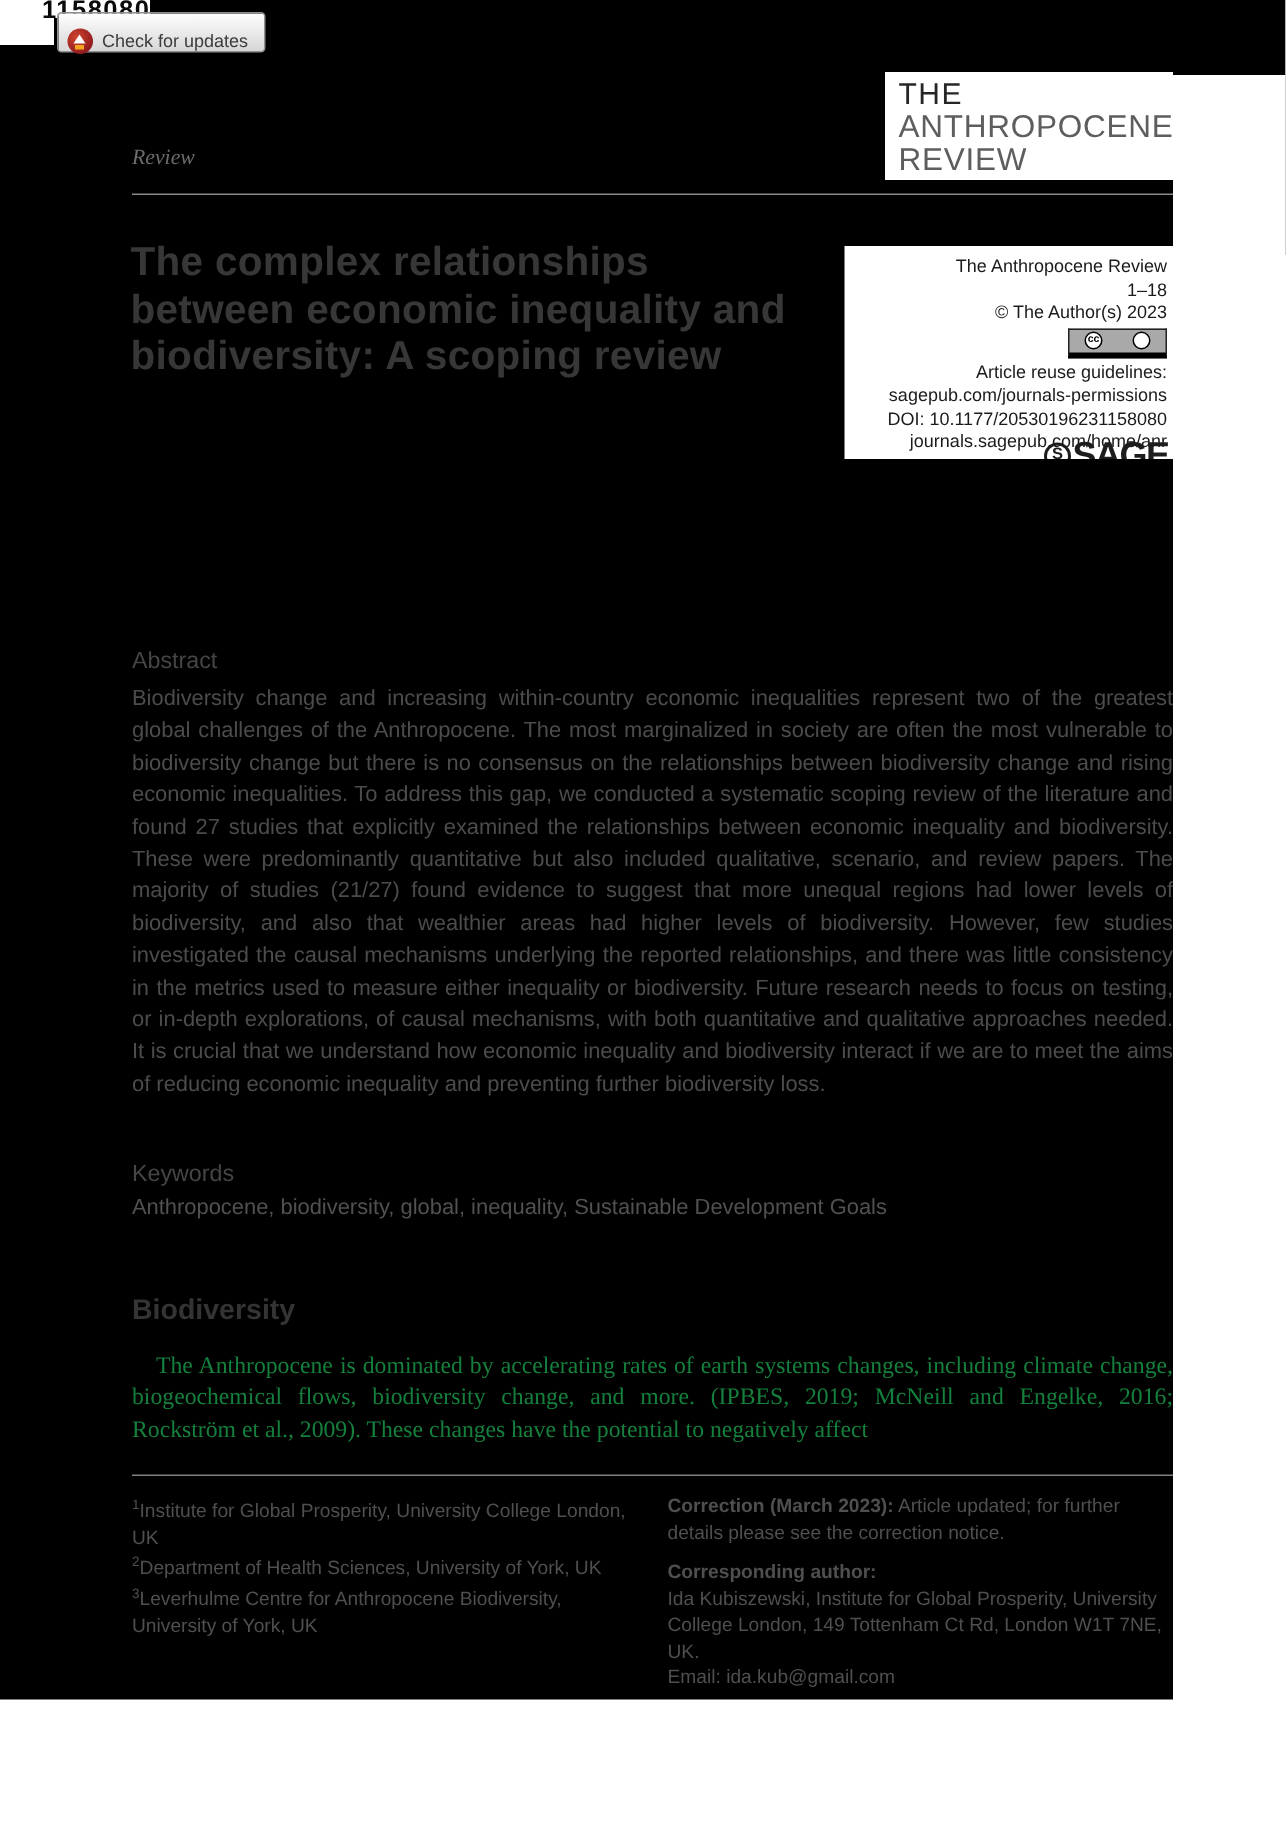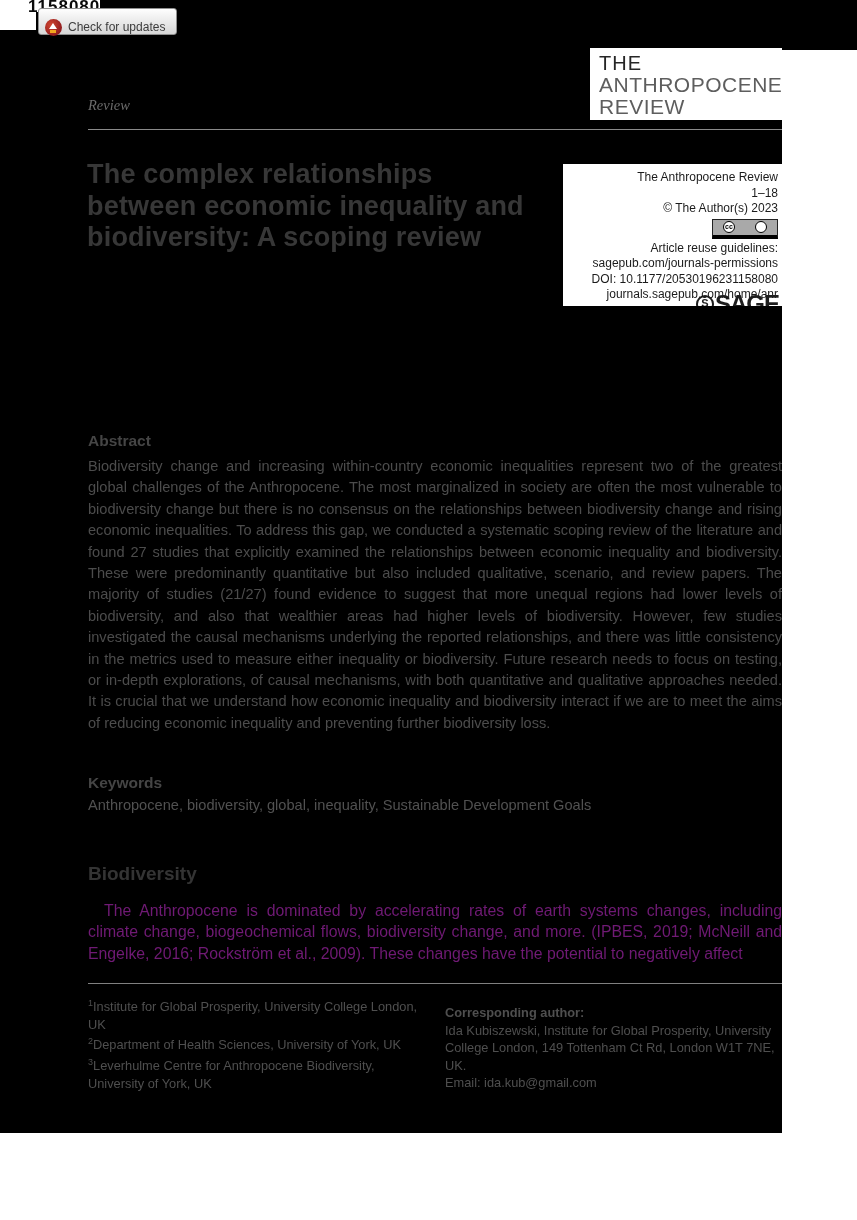--- a/index.html
+++ b/index.html
@@ -53,27 +53,27 @@
     font-style:italic;font-size:14.5px;color:#6b6b6b;}
   .rule-top{position:absolute;left:88px;top:129px;width:694px;height:1px;background:#8a8a8a;}
   .title{position:absolute;left:87px;top:159px;font-size:27px;font-weight:bold;color:#373737;
     line-height:31.5px;letter-spacing:0.2px;}
   .authors{position:absolute;left:88px;top:316px;font-size:17.5px;font-weight:bold;color:#3b3b3b;
     line-height:28px;}
   .authors sup{font-size:11px;}
   .orcid{display:inline-flex;width:19px;height:19px;border-radius:50%;background:#A6CE39;
     color:#fff;font-size:9.5px;font-weight:bold;align-items:center;justify-content:center;
     vertical-align:4px;margin:0 2px;cursor:pointer;}
-  .sec-head{position:absolute;left:88px;font-size:15.5px;font-weight:bold;color:#454545;}
+  .sec-head{position:absolute;left:88px;font-size:15.5px;font-weight:normal;color:#454545;}
   .abstract-text{position:absolute;left:88px;top:456px;width:694px;font-size:14.6px;
     line-height:21.4px;color:#4c4c4c;text-align:justify;}
   .keywords-text{position:absolute;left:88px;top:797px;width:694px;font-size:14.6px;color:#515151;}
   .intro-head{position:absolute;left:88px;top:863px;font-size:19px;font-weight:bold;color:#343434;}
-  .intro-text{position:absolute;left:88px;top:900px;width:694px;font-family:Liberation Sans, sans-serif;
-    font-size:15.8px;line-height:21.3px;color:#701a75;text-align:justify;text-indent:16px;}
+  .intro-text{position:absolute;left:88px;top:900px;width:694px;font-family:Liberation Serif, serif;
+    font-size:15.8px;line-height:21.3px;color:#15803d;text-align:justify;text-indent:16px;}
   .rule-foot{position:absolute;left:88px;top:983px;width:694px;height:1px;background:#808080;}
   .footnotes{position:absolute;left:88px;top:995px;width:694px;display:flex;
     font-size:12.8px;line-height:17.5px;color:#4f4f4f;}
   .foot-left{width:345px;margin-right:12px;}
   .foot-right{width:337px;}
   .footnotes sup{font-size:9px;}
   .foot-bold{font-weight:bold;}
   .corresponding{margin-top:9px;}
   .email-line{margin-top:0;}
 </style>
@@ -142,20 +142,23 @@
 
   <div class="rule-foot"></div>
 
   <div class="footnotes">
     <div class="foot-left">
       <div><sup>1</sup><span>Institute for Global Prosperity, University College London, UK</span></div>
       <div><sup>2</sup><span>Department of Health Sciences, University of York, UK</span></div>
       <div><sup>3</sup><span>Leverhulme Centre for Anthropocene Biodiversity, University of York, UK</span></div>
     </div>
     <div class="foot-right">
+      <div>
+        <span class="foot-bold">Correction (March 2023):</span><span> Article updated; for further details please see the correction notice.</span>
+      </div>
       <div class="corresponding">
         <div class="foot-bold">Corresponding author:</div>
         <div>Ida Kubiszewski, Institute for Global Prosperity, University College London, 149 Tottenham Ct Rd, London W1T 7NE, UK.</div>
         <div class="email-line">Email: ida.kub@gmail.com</div>
       </div>
     </div>
   </div>
 
 </div>
 

